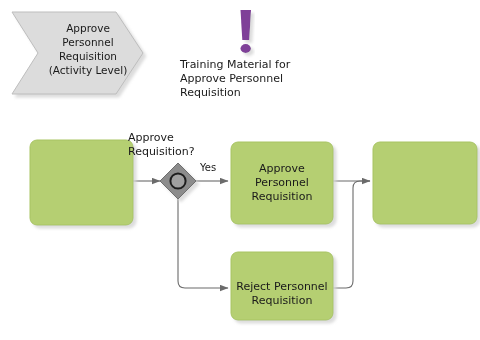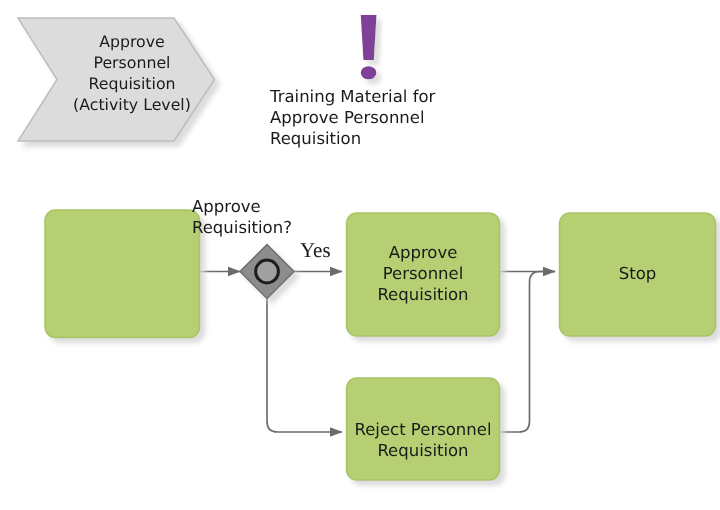--- a/index.html
+++ b/index.html
@@ -38,24 +38,23 @@
     position: absolute;
     text-align: left;
     color: #1a1a1a;
     font-size: 11px;
     line-height: 14px;
     white-space: pre-line;
   }
   .edge-label {
     position: absolute;
     color: #1a1a1a;
-    font-size: 14px;
+    font-size: 10px;
     line-height: 13px;
     white-space: pre-line;
-    font-family: Liberation Serif, serif;
   }
   .chevron-label {
     position: absolute;
     text-align: center;
     color: #1a1a1a;
     font-size: 10.5px;
     line-height: 14px;
     white-space: pre-line;
   }
 </style>
@@ -139,15 +138,14 @@
   <div class="edge-label" style="left:200px; top:161px;">Yes</div>
 
 
   <div class="node-label" style="left:231px; top:142px; width:102px; height:82px;">Approve
 Personnel
 Requisition</div>
 
   <div class="node-label" style="left:231px; top:252px; width:102px; height:84px;">Reject Personnel
 Requisition</div>
 
-  <div class="node-label" style="left:373px; top:142px; width:104px; height:82px;">Stop</div>
 
 </div>
 
 </body></html>

